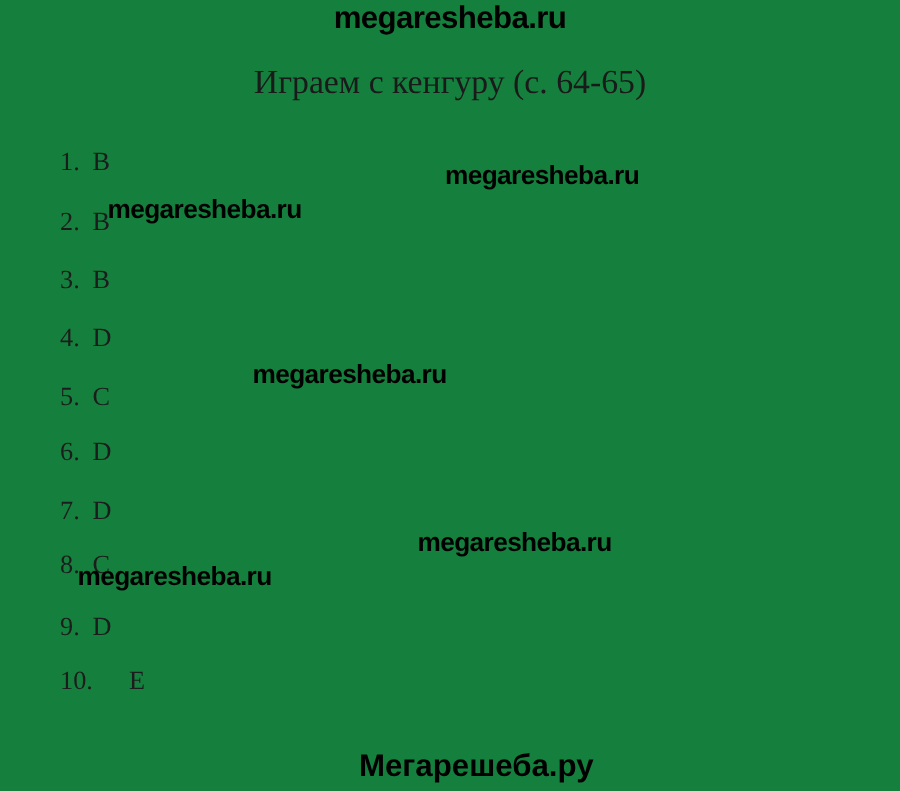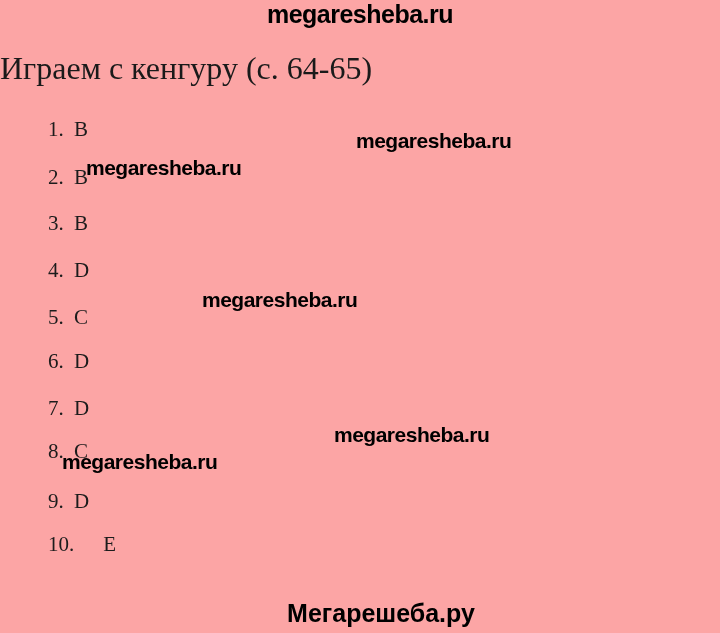--- a/index.html
+++ b/index.html
@@ -1,42 +1,42 @@
 <!DOCTYPE html>
 <html><head>
 <meta charset="utf-8">
 <style>
   * { margin: 0; padding: 0; box-sizing: border-box; }
   html, body { background: #ffffff; }
   .page {
     position: relative;
     width: 720px;
     height: 633px;
-    background: #fca5a5;
+    background: #15803d;
     overflow: hidden;
     font-family: "Liberation Serif", serif;
   }
   .header-watermark {
     position: absolute;
     top: 0px; left: 0; right: 0;
     text-align: center;
     font-family: "Liberation Sans", sans-serif;
     font-weight: bold;
     font-size: 25px;
     letter-spacing: -0.5px;
     color: #000000;
     z-index: 3;
   }
   .page-title {
     position: absolute;
     top: 50px; left: 0; right: 0;
-    text-align: left;
+    text-align: center;
     font-family: "Liberation Serif", serif;
     font-weight: normal;
-    font-size: 32px;
+    font-size: 27px;
     color: #1a1a1a;
     z-index: 1;
   }
   .answer-row {
     position: absolute;
     left: 48px;
     display: flex;
     font-size: 21px;
     color: #1c1c1c;
     z-index: 1;

